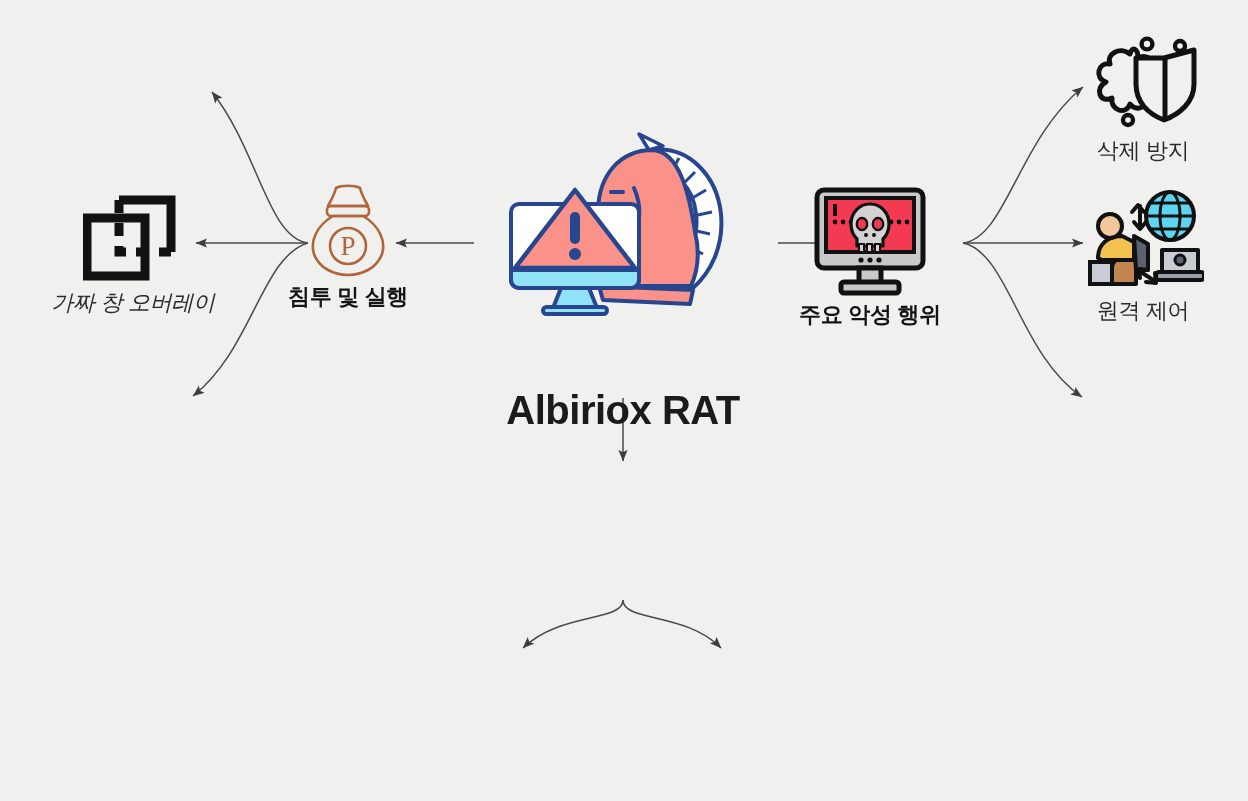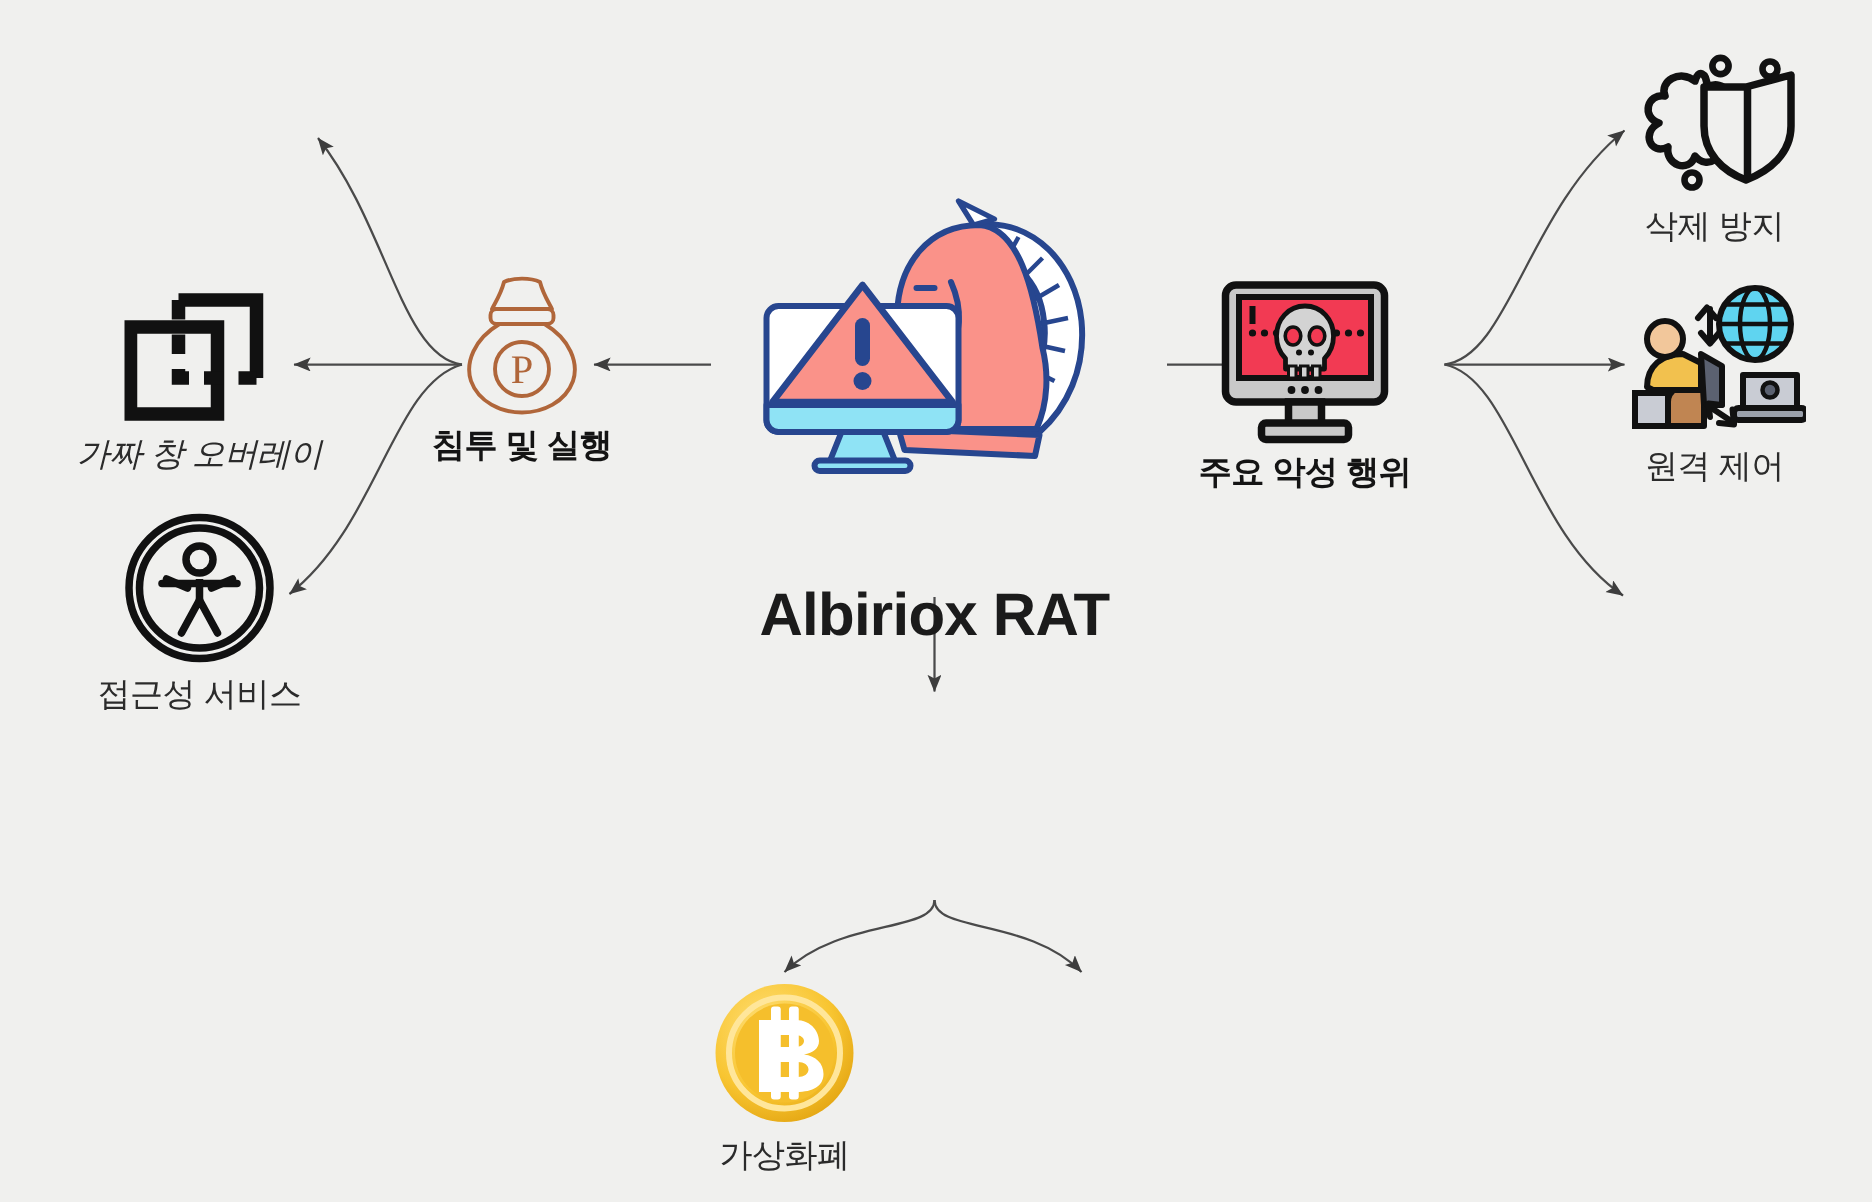--- a/index.html
+++ b/index.html
@@ -125,34 +125,20 @@
         <rect x="4" y="26" width="58" height="58" fill="none" stroke="#111" stroke-width="9"></rect>
         <g fill="none" stroke="#111" stroke-width="9">
           <path d="M36,8 L88,8 L88,60"></path>
           <path d="M36,8 L36,60 L88,60" stroke-dasharray="13 10"></path>
         </g>
       </svg>
     </div>
     <div class="lbl">가짜 창 오버레이</div>
   </div>
 
-  <div class="node" style="left:40px;top:340px;width:186px;">
-    <div class="icon-wrap">
-      <svg width="104" height="104" viewBox="0 0 104 104">
-        <circle cx="52" cy="52" r="47" fill="none" stroke="#111" stroke-width="5"></circle>
-        <circle cx="52" cy="52" r="40" fill="none" stroke="#111" stroke-width="5"></circle>
-        <circle cx="52" cy="33" r="9" fill="none" stroke="#111" stroke-width="5"></circle>
-        <path d="M27,49 L77,49" stroke="#111" stroke-width="5" stroke-linecap="round" fill="none"></path>
-        <path d="M52,46 L52,64" stroke="#111" stroke-width="5" fill="none"></path>
-        <path d="M52,60 L40,82 M52,60 L64,82" stroke="#111" stroke-width="5" stroke-linecap="round" fill="none"></path>
-        <path d="M30,46 L44,52 M74,46 L60,52" stroke="#111" stroke-width="5" stroke-linecap="round" fill="none"></path>
-      </svg>
-    </div>
-    <div class="lbl">접근성 서비스</div>
-  </div>
 
   <div class="node" style="left:800px;top:186px;width:140px;">
     <div class="icon-wrap">
       <svg width="126" height="110" viewBox="0 0 126 110">
         <rect x="10" y="4" width="106" height="78" rx="7" fill="#c9c9c9" stroke="#111" stroke-width="5"></rect>
         <rect x="19" y="12" width="88" height="54" fill="#f23a53" stroke="#111" stroke-width="4"></rect>
         <rect x="26" y="18" width="4" height="12" fill="#111"></rect>
         <circle cx="28" cy="36" r="2.4" fill="#111"></circle>
           <circle cx="36" cy="36" r="2.4" fill="#111"></circle>
         <circle cx="44" cy="36" r="2.4" fill="#111"></circle>
@@ -231,40 +217,15 @@
         <circle cx="63" cy="12" r="5.4" fill="#f0f0ee" stroke="#111" stroke-width="4.4"></circle>
         <circle cx="96" cy="14" r="5" fill="#f0f0ee" stroke="#111" stroke-width="4.4"></circle>
         <circle cx="44" cy="88" r="5" fill="#f0f0ee" stroke="#111" stroke-width="4.4"></circle>
       </svg>
     </div>
     <div class="lbl">삭제 방지</div>
   </div>
 
 
 
-  <div class="node" style="left:453px;top:653px;width:140px;">
-    <div class="icon-wrap">
-      <svg width="98" height="98" viewBox="0 0 98 98">
-        <defs>
-          <radialGradient id="bg1" cx="38%" cy="32%" r="76%">
-            <stop offset="0%" stop-color="#ffe07a"></stop>
-            <stop offset="62%" stop-color="#f8c531"></stop>
-            <stop offset="100%" stop-color="#e2a310"></stop>
-          </radialGradient>
-        </defs>
-        <circle cx="49" cy="49" r="46" fill="url(#bg1)"></circle>
-        <circle cx="49" cy="49" r="37" fill="none" stroke="#ffe69a" stroke-width="4"></circle>
-        <circle cx="49" cy="49" r="33" fill="#f5bf2c"></circle>
-        <g fill="#ffffff">
-          <rect x="40" y="18" width="6.5" height="62" rx="2"></rect>
-          <rect x="52" y="18" width="6.5" height="62" rx="2"></rect>
-        </g>
-        <path d="M32,27 L56,27 C68,27 72,36 72,41 C72,46 68,49 62,50
-                 C70,51 75,56 75,63 C75,71 68,75 57,75 L32,75 Z
-                 M44,37 L44,45 L56,45 C60,45 62,43 62,41 C62,39 60,37 56,37 Z
-                 M44,55 L44,65 L58,65 C62,65 65,63 65,60 C65,57 62,55 58,55 Z" fill="#ffffff"></path>
-      </svg>
-    </div>
-    <div class="lbl">가상화폐</div>
-  </div>
 
 
 </div>
 
 </body></html>

